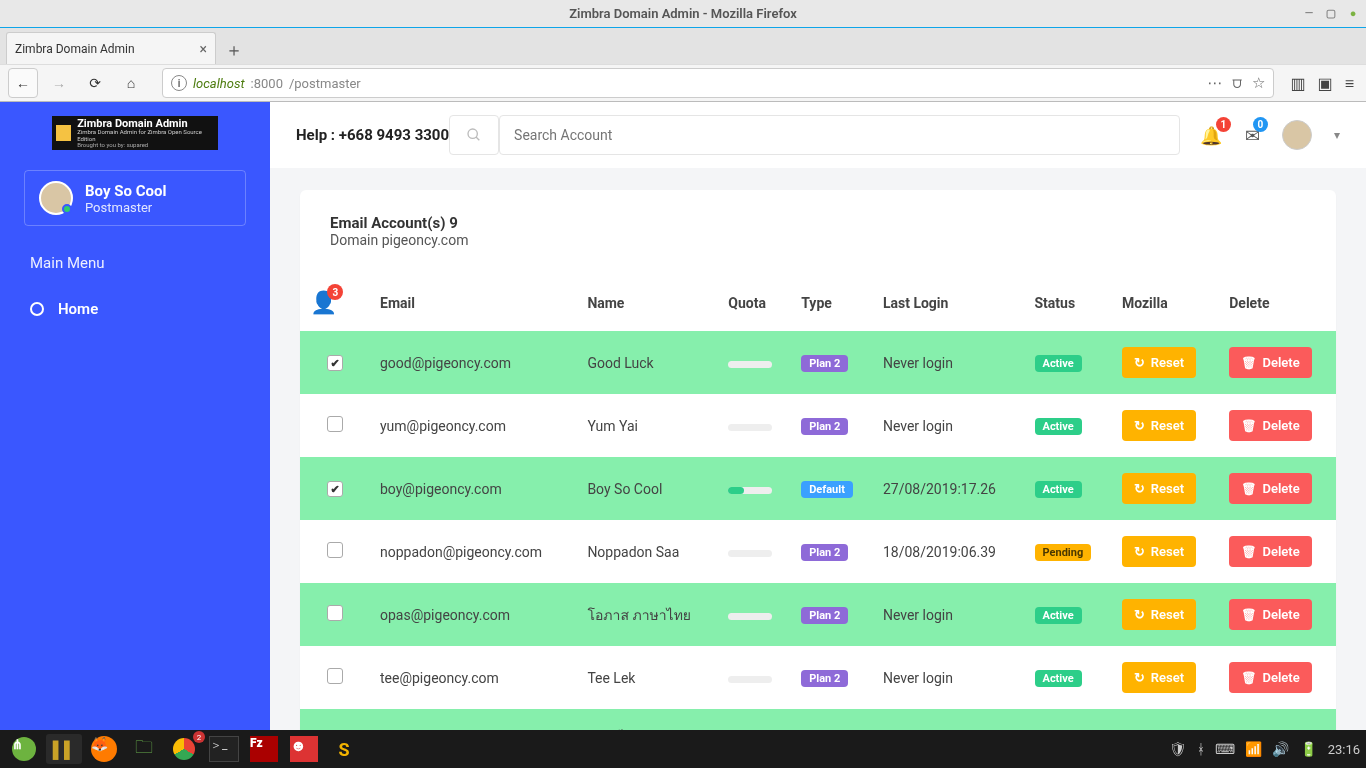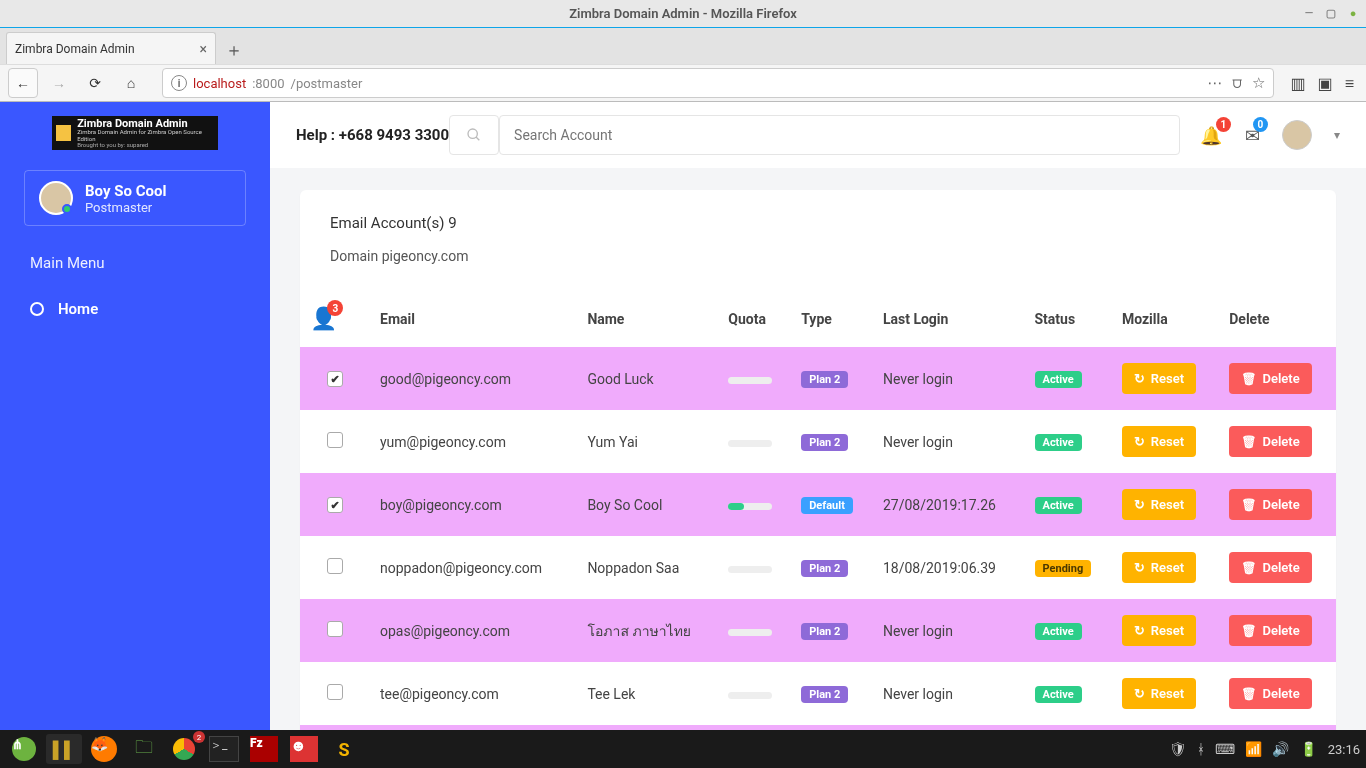--- a/index.html
+++ b/index.html
@@ -16,21 +16,21 @@
 .ff-tab { height:32px; width:210px; background:#f5f5f5; border:1px solid #ccc; border-bottom:none; border-radius:3px 3px 0 0; display:flex; align-items:center; padding:0 8px; font-size:12px; color:#333; position:relative;}
 .ff-tab .close-x { margin-left:auto; color:#666; font-size:14px;}
 .ff-newtab { width:28px; height:28px; display:flex; align-items:center; justify-content:center; color:#555; font-size:18px; margin-left:4px;}
 
 
 .ff-toolbar { height:38px; background:#f5f5f5; border-top:1px solid #ddd; border-bottom:1px solid #bbb; display:flex; align-items:center; padding:0 8px; gap:6px;}
 .ff-btn { width:30px; height:30px; border:1px solid #ccc; border-radius:4px; display:flex; align-items:center; justify-content:center; color:#333; font-size:14px; background:#fafafa;}
 .ff-btn.flat { border:none; background:transparent;}
 .url-bar { flex:1; height:30px; border:1px solid #ccc; border-radius:4px; background:#fff; display:flex; align-items:center; padding:0 8px; margin:0 10px; font-size:13px; color:#555; gap:6px;}
 .url-bar .info-i { width:16px; height:16px; border:1px solid #888; border-radius:50%; display:flex; align-items:center; justify-content:center; font-size:10px; font-weight:bold; color:#666;}
-.url-bar .host { color:#b91c1c;}
+.url-bar .host { color:#4d7c0f;font-style:italic;}
 .url-bar .path { color:#888;}
 .url-icons { margin-left:auto; display:flex; gap:10px; color:#666; font-size:15px;}
 .ff-right { display:flex; gap:12px; color:#444; font-size:16px; padding-right:4px;}
 
 
 .page { height:628px; display:flex; background:#fff; position:relative;}
 .sidebar { width:270px; background:#3a57ff; color:#fff; display:flex; flex-direction:column; padding-top:14px;}
 .brand-box { margin:0 auto 20px; width:166px; height:34px; background:#111; display:flex; align-items:center; padding:4px; gap:6px;}
 .brand-logo { width:16px; height:16px; background:#f5c242; }
 .brand-txt { font-size:10px; line-height:1.05;}
@@ -54,26 +54,26 @@
 .top-icons { display:flex; align-items:center; gap:22px; margin-left:20px;}
 .tic { position:relative; color:#555; font-size:18px;}
 .badge-r { position:absolute; top:-8px; right:-8px; min-width:15px; height:15px; border-radius:8px; font-size:10px; font-weight:700; color:#fff; display:flex; align-items:center; justify-content:center; padding:0 3px;}
 .bg-red { background:#f44336;}
 .bg-blue { background:#2196f3;}
 .avatar-nav { width:30px; height:30px; border-radius:50%; background:#d9c6a5; border:1px solid #ccc;}
 .chev { color:#888; font-size:12px;}
 
 .card { margin:22px 30px 0; background:#fff; border-radius:6px; padding:24px 0 0; box-shadow:0 1px 2px rgba(0,0,0,0.04);}
 .card-head { padding:0 30px 6px;}
-.card-head .ct { font-weight:400; font-size:15px; color:#333;}
-.card-head .cd { font-size:14px; color:#555; margin-top:16px;}
+.card-head .ct { font-weight:700; font-size:15px; color:#333;}
+.card-head .cd { font-size:14px; color:#555; margin-top:0;}
 .tbl { width:100%; margin-top:20px; border-collapse:collapse; font-size:14px; color:#444;}
 .tbl th { text-align:left; font-weight:700; padding:16px 10px; font-size:14px;}
 .tbl td { padding:16px 10px; }
-.tbl tr.row-alt { background:#f0abfc;}
+.tbl tr.row-alt { background:#86efac;}
 .col-chk { width:70px; text-align:center;}
 .chkbox { width:16px; height:16px; border:1px solid #aaa; border-radius:3px; display:inline-flex; align-items:center; justify-content:center; background:#fff; font-size:11px; color:#333; font-weight:900;}
 .chkbox.on::after { content:"✔"; }
 .add-th { position:relative; display:inline-block;}
 .add-person { font-size:22px;}
 .add-badge { position:absolute; top:-6px; right:-6px; width:16px; height:16px; border-radius:50%; background:#f44336; color:#fff; font-size:10px; font-weight:700; display:flex; align-items:center; justify-content:center;}
 .quota-bar { width:44px; height:7px; border-radius:4px; background:#eee; position:relative; display:inline-block;}
 .quota-fill { height:100%; border-radius:4px; background:#2dce89; position:absolute; left:0; top:0;}
 .pill { display:inline-block; padding:2px 8px; border-radius:4px; font-size:11px; font-weight:700; color:#fff;text-align:right;}
 .pill-purple { background:#8e6ad8;}

